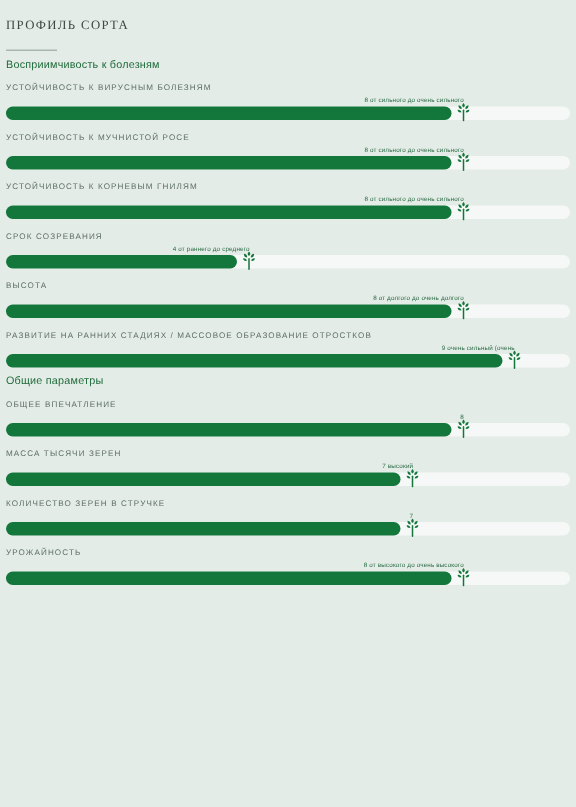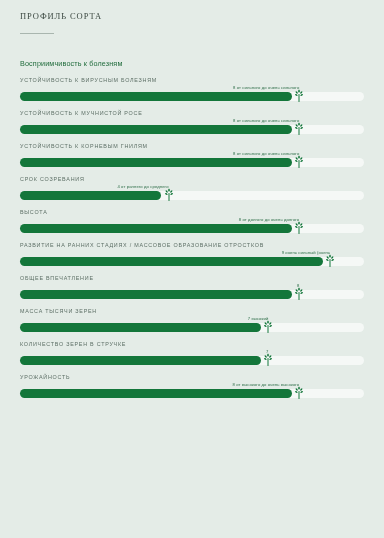--- a/index.html
+++ b/index.html
@@ -8,42 +8,42 @@
   }
   body {
     width: 384px;
     height: 538px;
     background: #e4ece7;
     font-family: "Liberation Sans", sans-serif;
     overflow: hidden;
     position: relative;
   }
   .page {
-    padding: 0 20px;
+    padding: 0 4px;
     box-sizing: border-box;
     width: 384px;
   }
   .page-title {
     font-family: "Liberation Serif", serif;
     font-size: 8.5px;
     letter-spacing: 0.9px;
     color: #3d4a43;
     padding-top: 11px;
     white-space: nowrap;
   }
   .title-rule {
     width: 34px;
     height: 1px;
     background: #a9b6af;
     margin-top: 12px;
   }
   .section-title {
     font-size: 7.2px;
     color: #1f6b3b;
-    margin-top: 25px;
+    margin-top: 4px;
     margin-bottom: 2px;
     letter-spacing: 0.15px;
   }
   .row {
     margin-top: 9px;
   }
   .row-label {
     font-size: 5.4px;
     letter-spacing: 0.75px;
     color: #5d6f66;
@@ -218,20 +218,21 @@
                 <path d="M5.5 0.6 C4.4 1.6 4.3 2.8 5.5 3.7 C6.7 2.8 6.6 1.6 5.5 0.6 Z"></path>
                 <path d="M2.2 2.2 C2.0 3.7 2.7 4.6 4.3 4.7 C4.4 3.3 3.7 2.4 2.2 2.2 Z"></path>
                 <path d="M8.8 2.2 C7.3 2.4 6.6 3.3 6.7 4.7 C8.3 4.6 9.0 3.7 8.8 2.2 Z"></path>
                 <path d="M1.6 5.1 C1.7 6.5 2.6 7.2 4.1 6.9 C3.9 5.6 3.0 5.0 1.6 5.1 Z"></path>
                 <path d="M9.4 5.1 C8.0 5.0 7.1 5.6 6.9 6.9 C8.4 7.2 9.3 6.5 9.4 5.1 Z"></path>
               </g>
             </svg>
           </div>
         </div>
       </div>
+      <div class="section-title">Общие параметры</div>
       <div class="row">
         <div class="row-label">ОБЩЕЕ ВПЕЧАТЛЕНИЕ</div>
         <div class="meter">
           <div class="meter-value-text" style="left: 81.2%;">8</div>
           <div class="track"></div>
           <div class="fill" style="width: 79%;"></div>
           <div class="marker" style="left: 81.2%;">
             <svg width="11" height="13" viewBox="0 0 11 13" xmlns="http://www.w3.org/2000/svg">
               <g fill="#13763a">
                 <rect x="5" y="5" width="1" height="8" rx="0.5"></rect>

